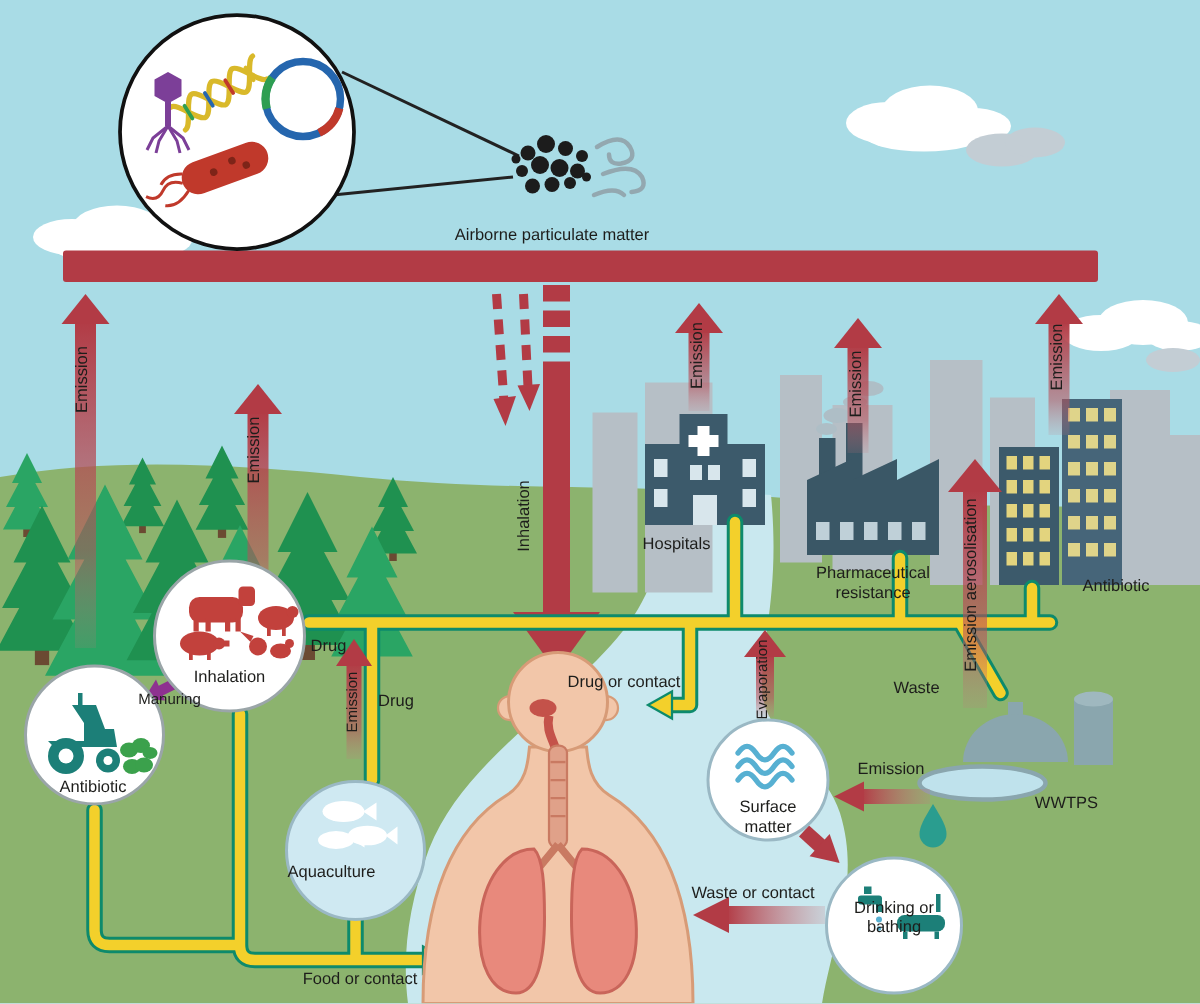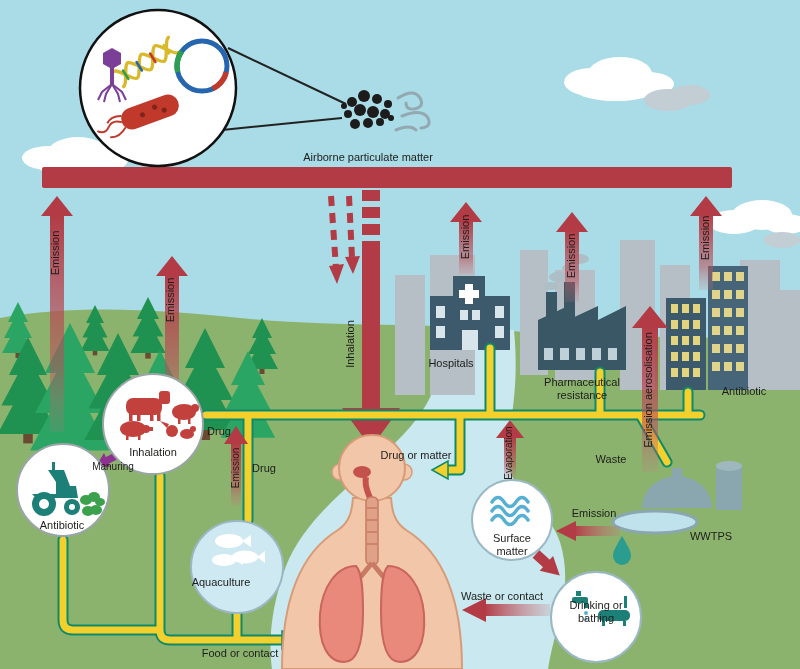--- a/index.html
+++ b/index.html
@@ -419,21 +419,21 @@
   <div class="lbl rot" style="left:465px;top:237px">Emission</div>
   <div class="lbl rot" style="left:571px;top:256px">Emission</div>
   <div class="lbl rot" style="left:705px;top:238px">Emission</div>
   <div class="lbl rot" style="left:648px;top:390px">Emission aerosolisation</div>
   <div class="lbl rot" style="left:350px;top:344px">Inhalation</div>
   <div class="lbl rot small" style="left:509px;top:453px">Evaporation</div>
 
   <div class="lbl small" style="left:113px;top:467px">Manuring</div>
   <div class="lbl" style="left:219px;top:431px">Drug</div>
   <div class="lbl" style="left:264px;top:468px">Drug</div>
-  <div class="lbl" style="left:416px;top:455px">Drug or matter</div>
+  <div class="lbl" style="left:416px;top:455px">Drug or contact</div>
   <div class="lbl" style="left:611px;top:459px">Waste</div>
   <div class="lbl" style="left:240px;top:653px">Food or contact</div>
   <div class="lbl" style="left:502px;top:596px">Waste or contact</div>
   <div class="lbl" style="left:594px;top:513px">Emission</div>
 
   <div class="lbl" style="left:62px;top:525px">Antibiotic</div>
   <div class="lbl" style="left:153px;top:452px">Inhalation</div>
   <div class="lbl" style="left:221px;top:582px">Aquaculture</div>
   <div class="lbl" style="left:451px;top:363px">Hospitals</div>
   <div class="lbl wrap" style="left:582px;top:389px;width:100px">Pharmaceutical resistance</div>

